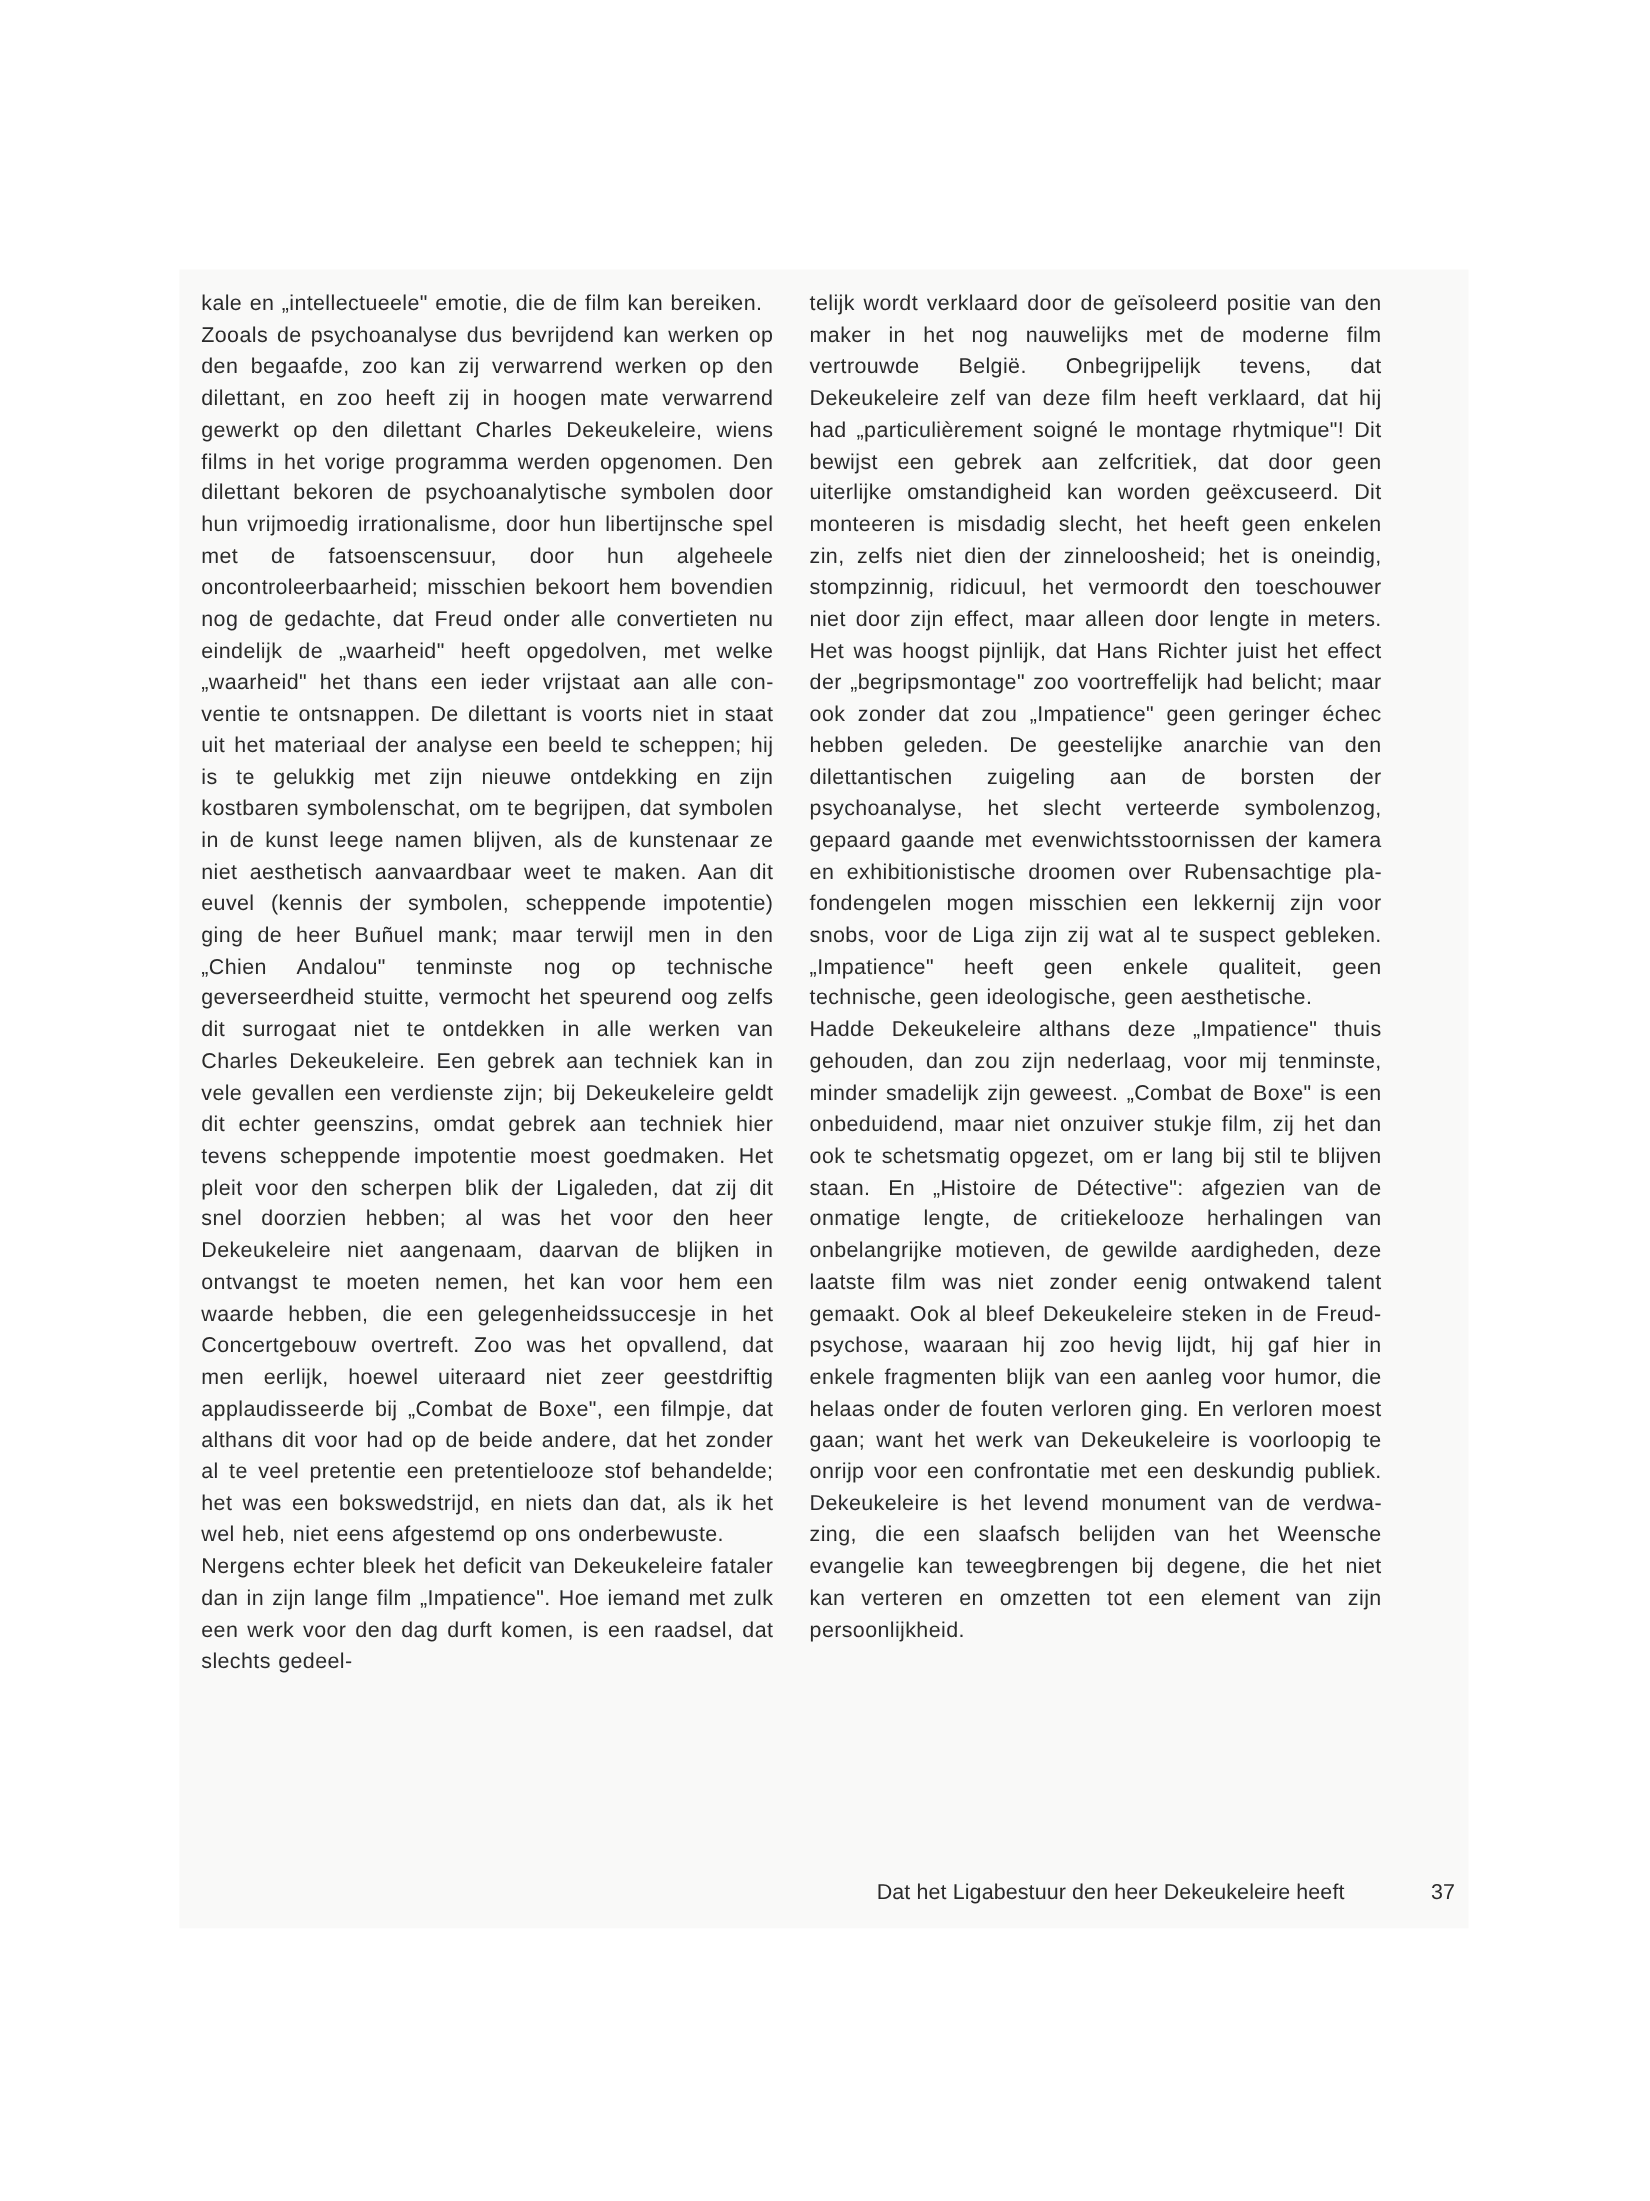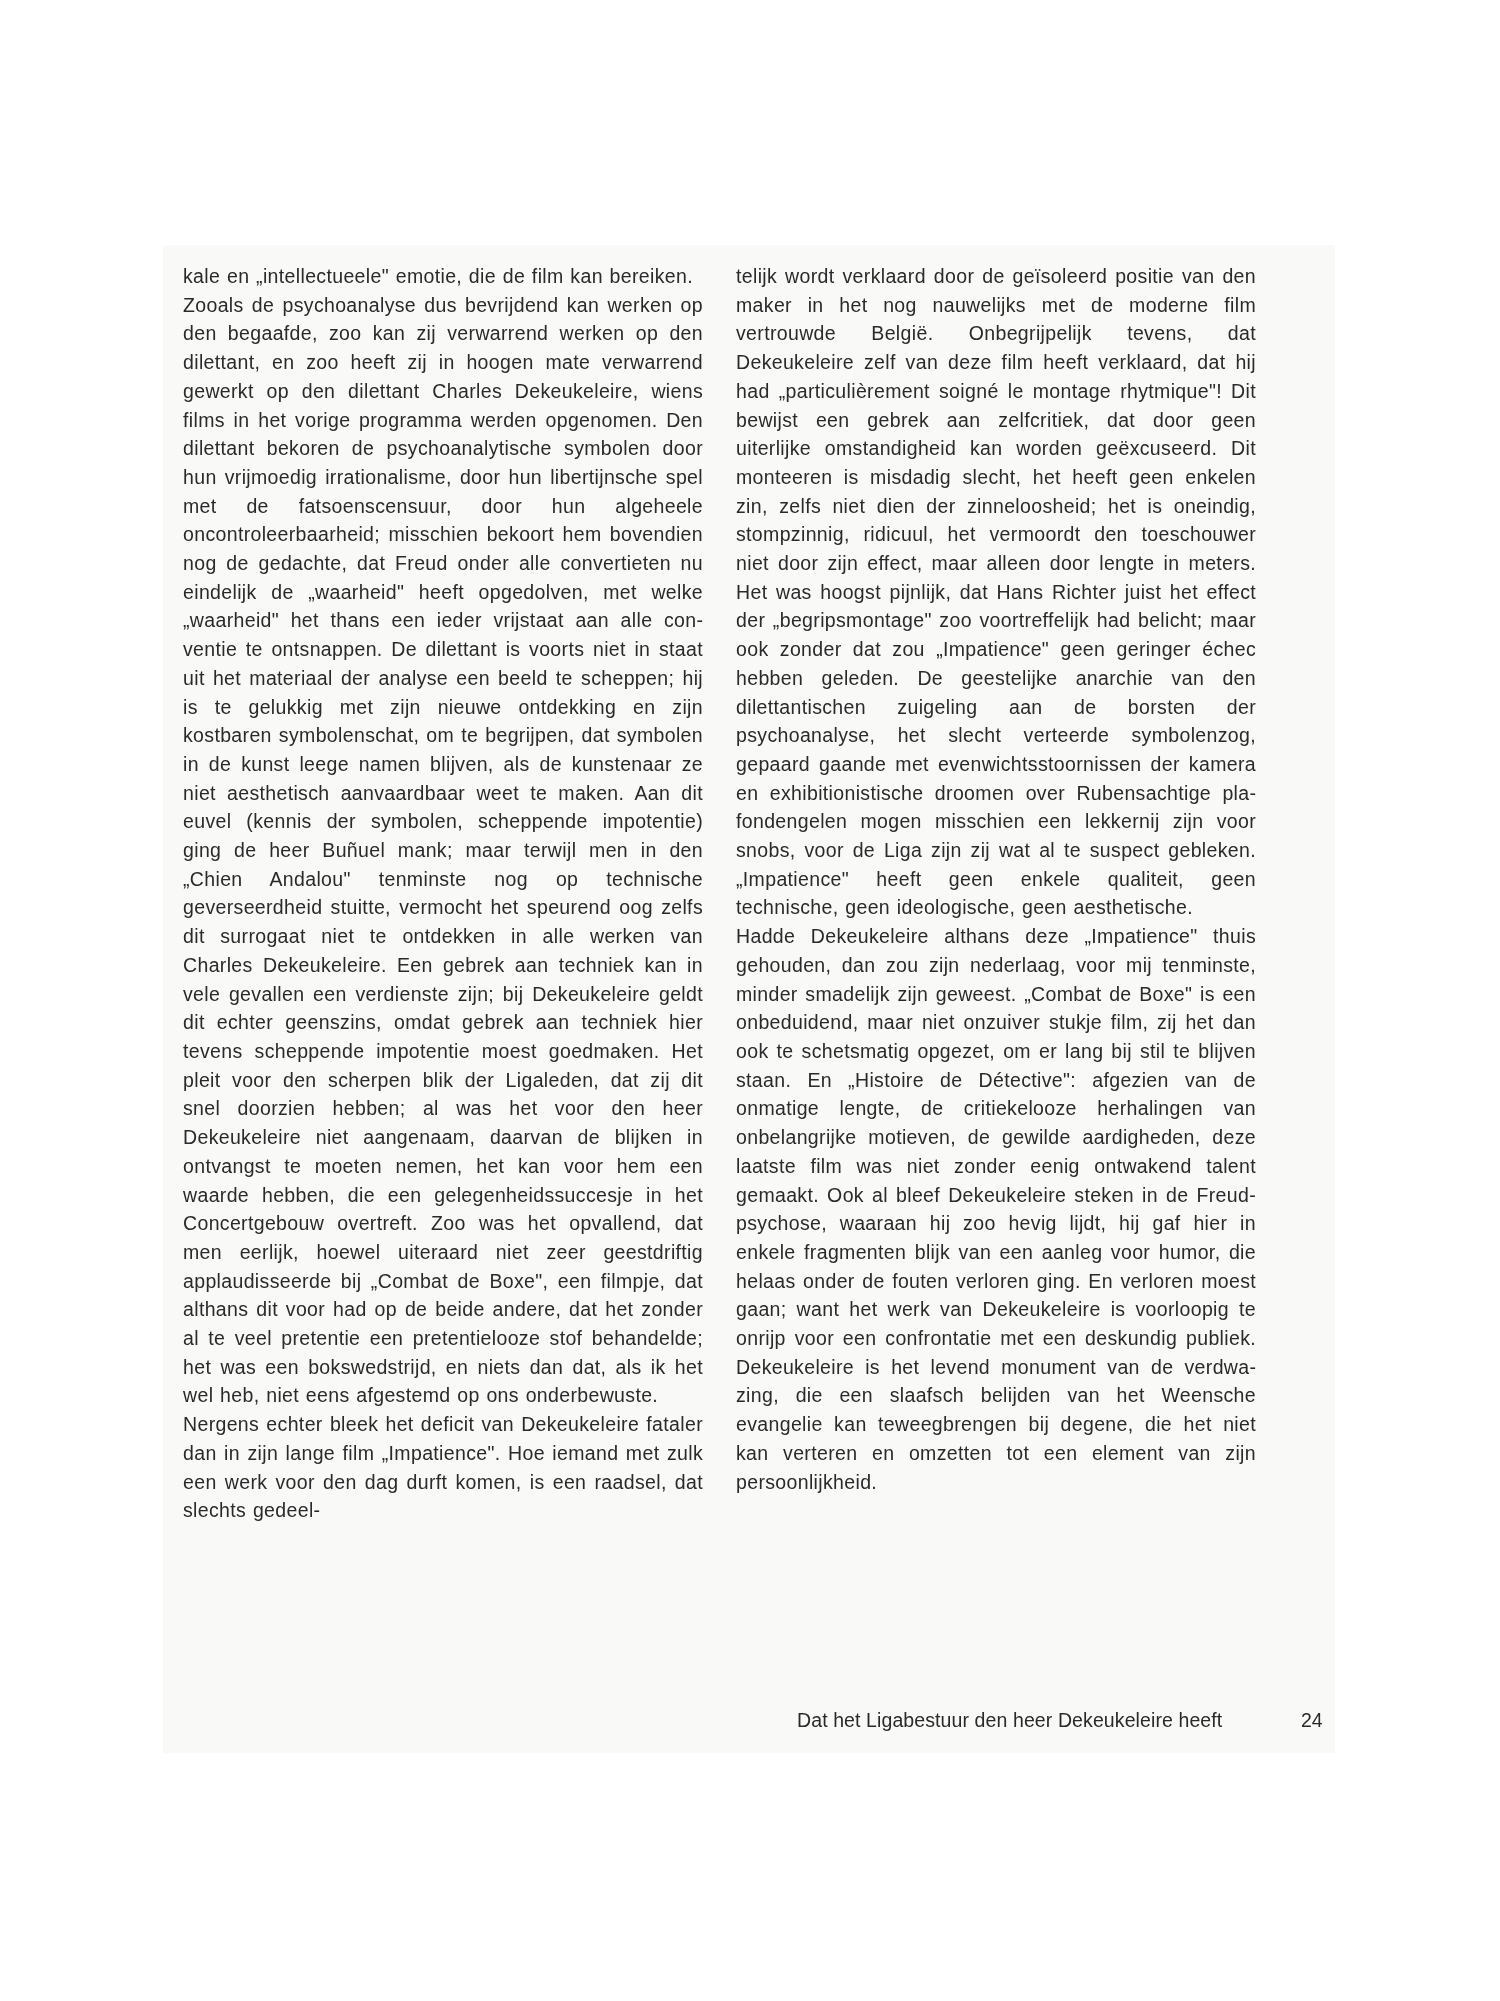--- a/index.html
+++ b/index.html
@@ -79,13 +79,13 @@
   <p>Zooals de psychoanalyse dus bevrijdend kan werken op den begaafde, zoo kan zij verwarrend werken op den dilettant, en zoo heeft zij in hoogen mate verwarrend gewerkt op den dilet­tant Charles Dekeukeleire, wiens films in het vorige programma werden opgenomen. Den di­lettant bekoren de psychoanalytische symbolen door hun vrijmoedig irrationalisme, door hun libertijnsche spel met de fatsoenscensuur, door hun algeheele oncontroleerbaarheid; misschien bekoort hem bovendien nog de gedachte, dat Freud onder alle convertieten nu eindelijk de „waarheid" heeft opgedolven, met welke „waar­heid" het thans een ieder vrijstaat aan alle con­ventie te ontsnappen. De dilettant is voorts niet in staat uit het materiaal der analyse een beeld te scheppen; hij is te gelukkig met zijn nieuwe ontdekking en zijn kostbaren symbolenschat, om te begrijpen, dat symbolen in de kunst leege namen blijven, als de kunstenaar ze niet aesthetisch aanvaardbaar weet te maken. Aan dit euvel (kennis der symbolen, scheppende im­potentie) ging de heer Buñuel mank; maar terwijl men in den „Chien Andalou" tenminste nog op technische geverseerdheid stuitte, vermocht het speurend oog zelfs dit surrogaat niet te ont­dekken in alle werken van Charles Dekeuke­leire. Een gebrek aan techniek kan in vele ge­vallen een verdienste zijn; bij Dekeukeleire geldt dit echter geenszins, omdat gebrek aan techniek hier tevens scheppende impotentie moest goedmaken. Het pleit voor den scherpen blik der Ligaleden, dat zij dit snel doorzien hebben; al was het voor den heer Dekeukeleire niet aangenaam, daarvan de blijken in ontvangst te moeten nemen, het kan voor hem een waarde hebben, die een gelegenheidssuccesje in het Concertgebouw overtreft. Zoo was het opval­lend, dat men eerlijk, hoewel uiteraard niet zeer geestdriftig applaudisseerde bij „Combat de Boxe", een filmpje, dat althans dit voor had op de beide andere, dat het zonder al te veel pretentie een pretentielooze stof behandelde; het was een bokswedstrijd, en niets dan dat, als ik het wel heb, niet eens afgestemd op ons onderbewuste.</p>
   <p>Nergens echter bleek het deficit van Dekeuke­leire fataler dan in zijn lange film „Impatience". Hoe iemand met zulk een werk voor den dag durft komen, is een raadsel, dat slechts gedeel-</p>
 </div>
 
 <div class="column col-right">
   <p>telijk wordt verklaard door de geïsoleerd positie van den maker in het nog nauwelijks met de moderne film vertrouwde België. Onbegrijpelijk tevens, dat Dekeukeleire zelf van deze film heeft verklaard, dat hij had „particulièrement soigné le montage rhytmique"! Dit bewijst een gebrek aan zelfcritiek, dat door geen uiterlijke omstandigheid kan worden geëxcuseerd. Dit monteeren is misdadig slecht, het heeft geen enkelen zin, zelfs niet dien der zinneloosheid; het is oneindig, stompzinnig, ridicuul, het ver­moordt den toeschouwer niet door zijn effect, maar alleen door lengte in meters. Het was hoogst pijnlijk, dat Hans Richter juist het effect der „begripsmontage" zoo voortreffelijk had belicht; maar ook zonder dat zou „Impatience" geen geringer échec hebben geleden. De gees­telijke anarchie van den dilettantischen zuigeling aan de borsten der psychoanalyse, het slecht verteerde symbolenzog, gepaard gaande met evenwichtsstoornissen der kamera en exhibi­tionistische droomen over Rubensachtige pla­fondengelen mogen misschien een lekkernij zijn voor snobs, voor de Liga zijn zij wat al te suspect gebleken. „Impatience" heeft geen enkele qualiteit, geen technische, geen ideolo­gische, geen aesthetische.</p>
   <p>Hadde Dekeukeleire althans deze „Impatience" thuis gehouden, dan zou zijn nederlaag, voor mij tenminste, minder smadelijk zijn geweest. „Combat de Boxe" is een onbeduidend, maar niet onzuiver stukje film, zij het dan ook te schetsmatig opgezet, om er lang bij stil te blijven staan. En „Histoire de Détective": af­gezien van de onmatige lengte, de critiekelooze herhalingen van onbelangrijke motieven, de ge­wilde aardigheden, deze laatste film was niet zonder eenig ontwakend talent gemaakt. Ook al bleef Dekeukeleire steken in de Freud-psy­chose, waaraan hij zoo hevig lijdt, hij gaf hier in enkele fragmenten blijk van een aanleg voor humor, die helaas onder de fouten verloren ging. En verloren moest gaan; want het werk van Dekeukeleire is voorloopig te onrijp voor een confrontatie met een deskundig publiek. Dekeu­keleire is het levend monument van de verdwa­zing, die een slaafsch belijden van het Weensche evangelie kan teweegbrengen bij degene, die het niet kan verteren en omzetten tot een ele­ment van zijn persoonlijkheid.</p>
 </div>
 
 <div class="footer-line">Dat het Ligabestuur den heer Dekeukeleire heeft</div>
-<div class="page-number">24</div>
+<div class="page-number">37</div>
 
 </body></html>

